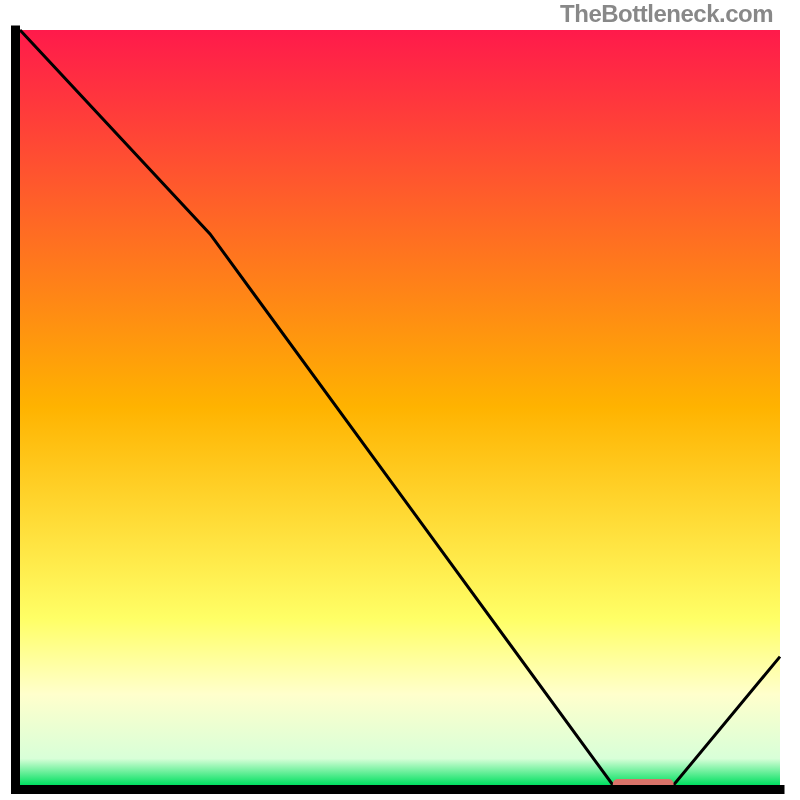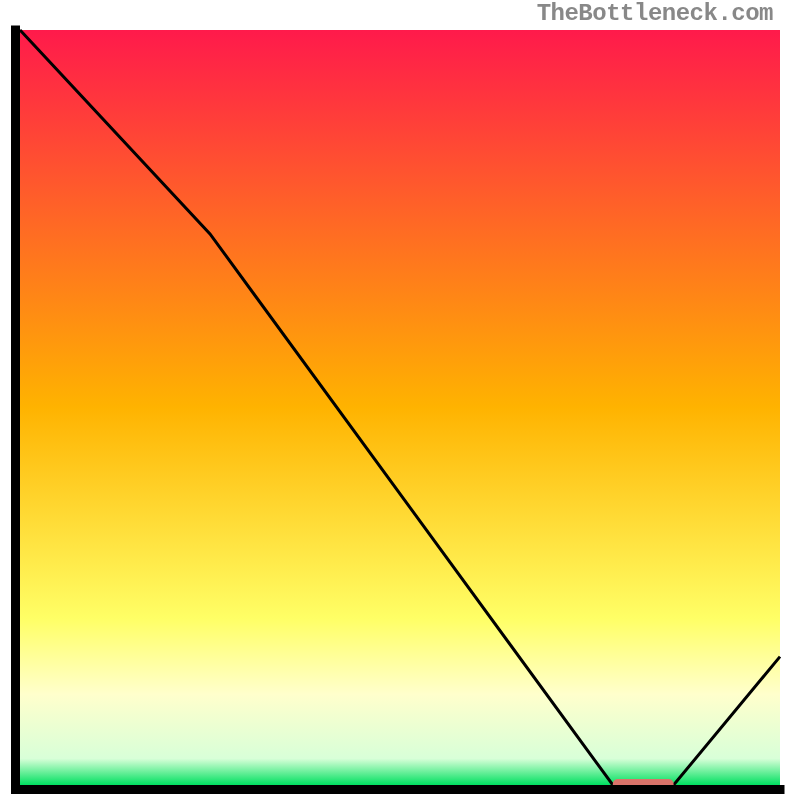--- a/index.html
+++ b/index.html
@@ -7,21 +7,20 @@
     padding: 0;
     width: 800px;
     height: 800px;
     background: #ffffff;
     font-family: Arial, Helvetica, sans-serif;
   }
   .container {
     position: relative;
     width: 783px;
     height: 800px;
-    font-family: Liberation Mono, monospace;
   }
   .watermark {
     position: absolute;
     top: 0px;
     right: 10px;
     font-size: 24px;
     font-weight: bold;
     color: #888888;
     letter-spacing: -0.5px;
   }

